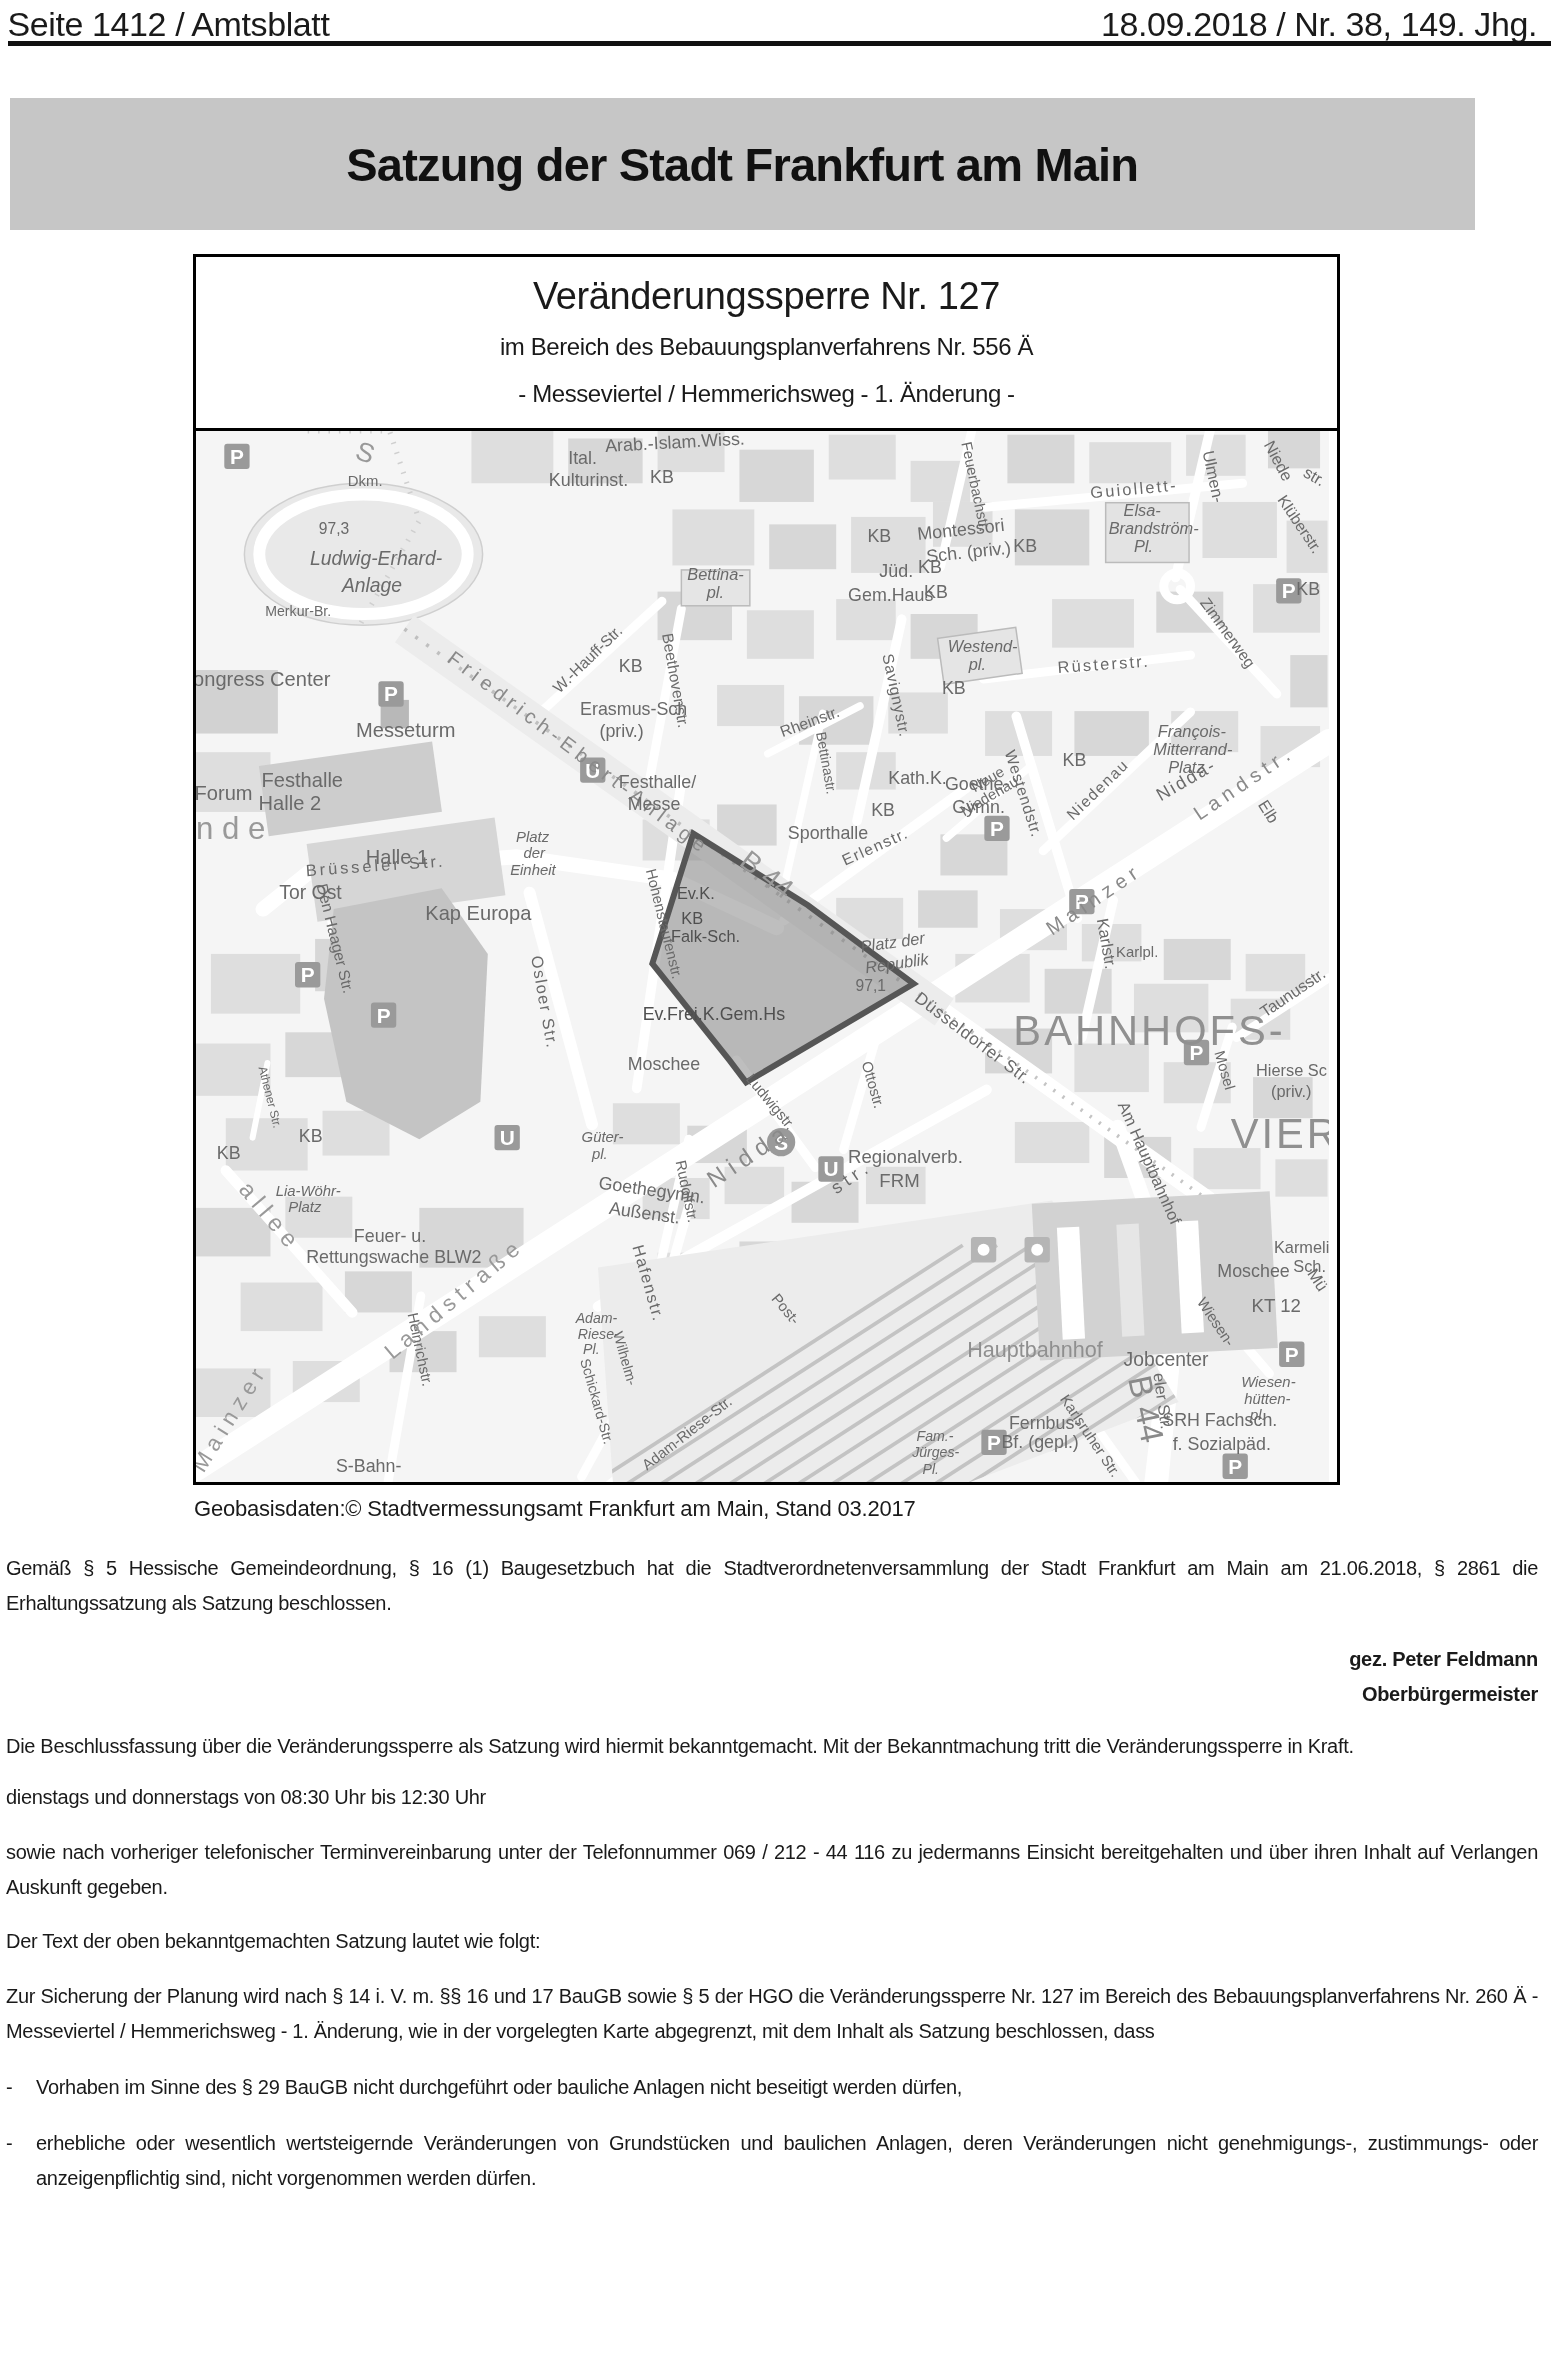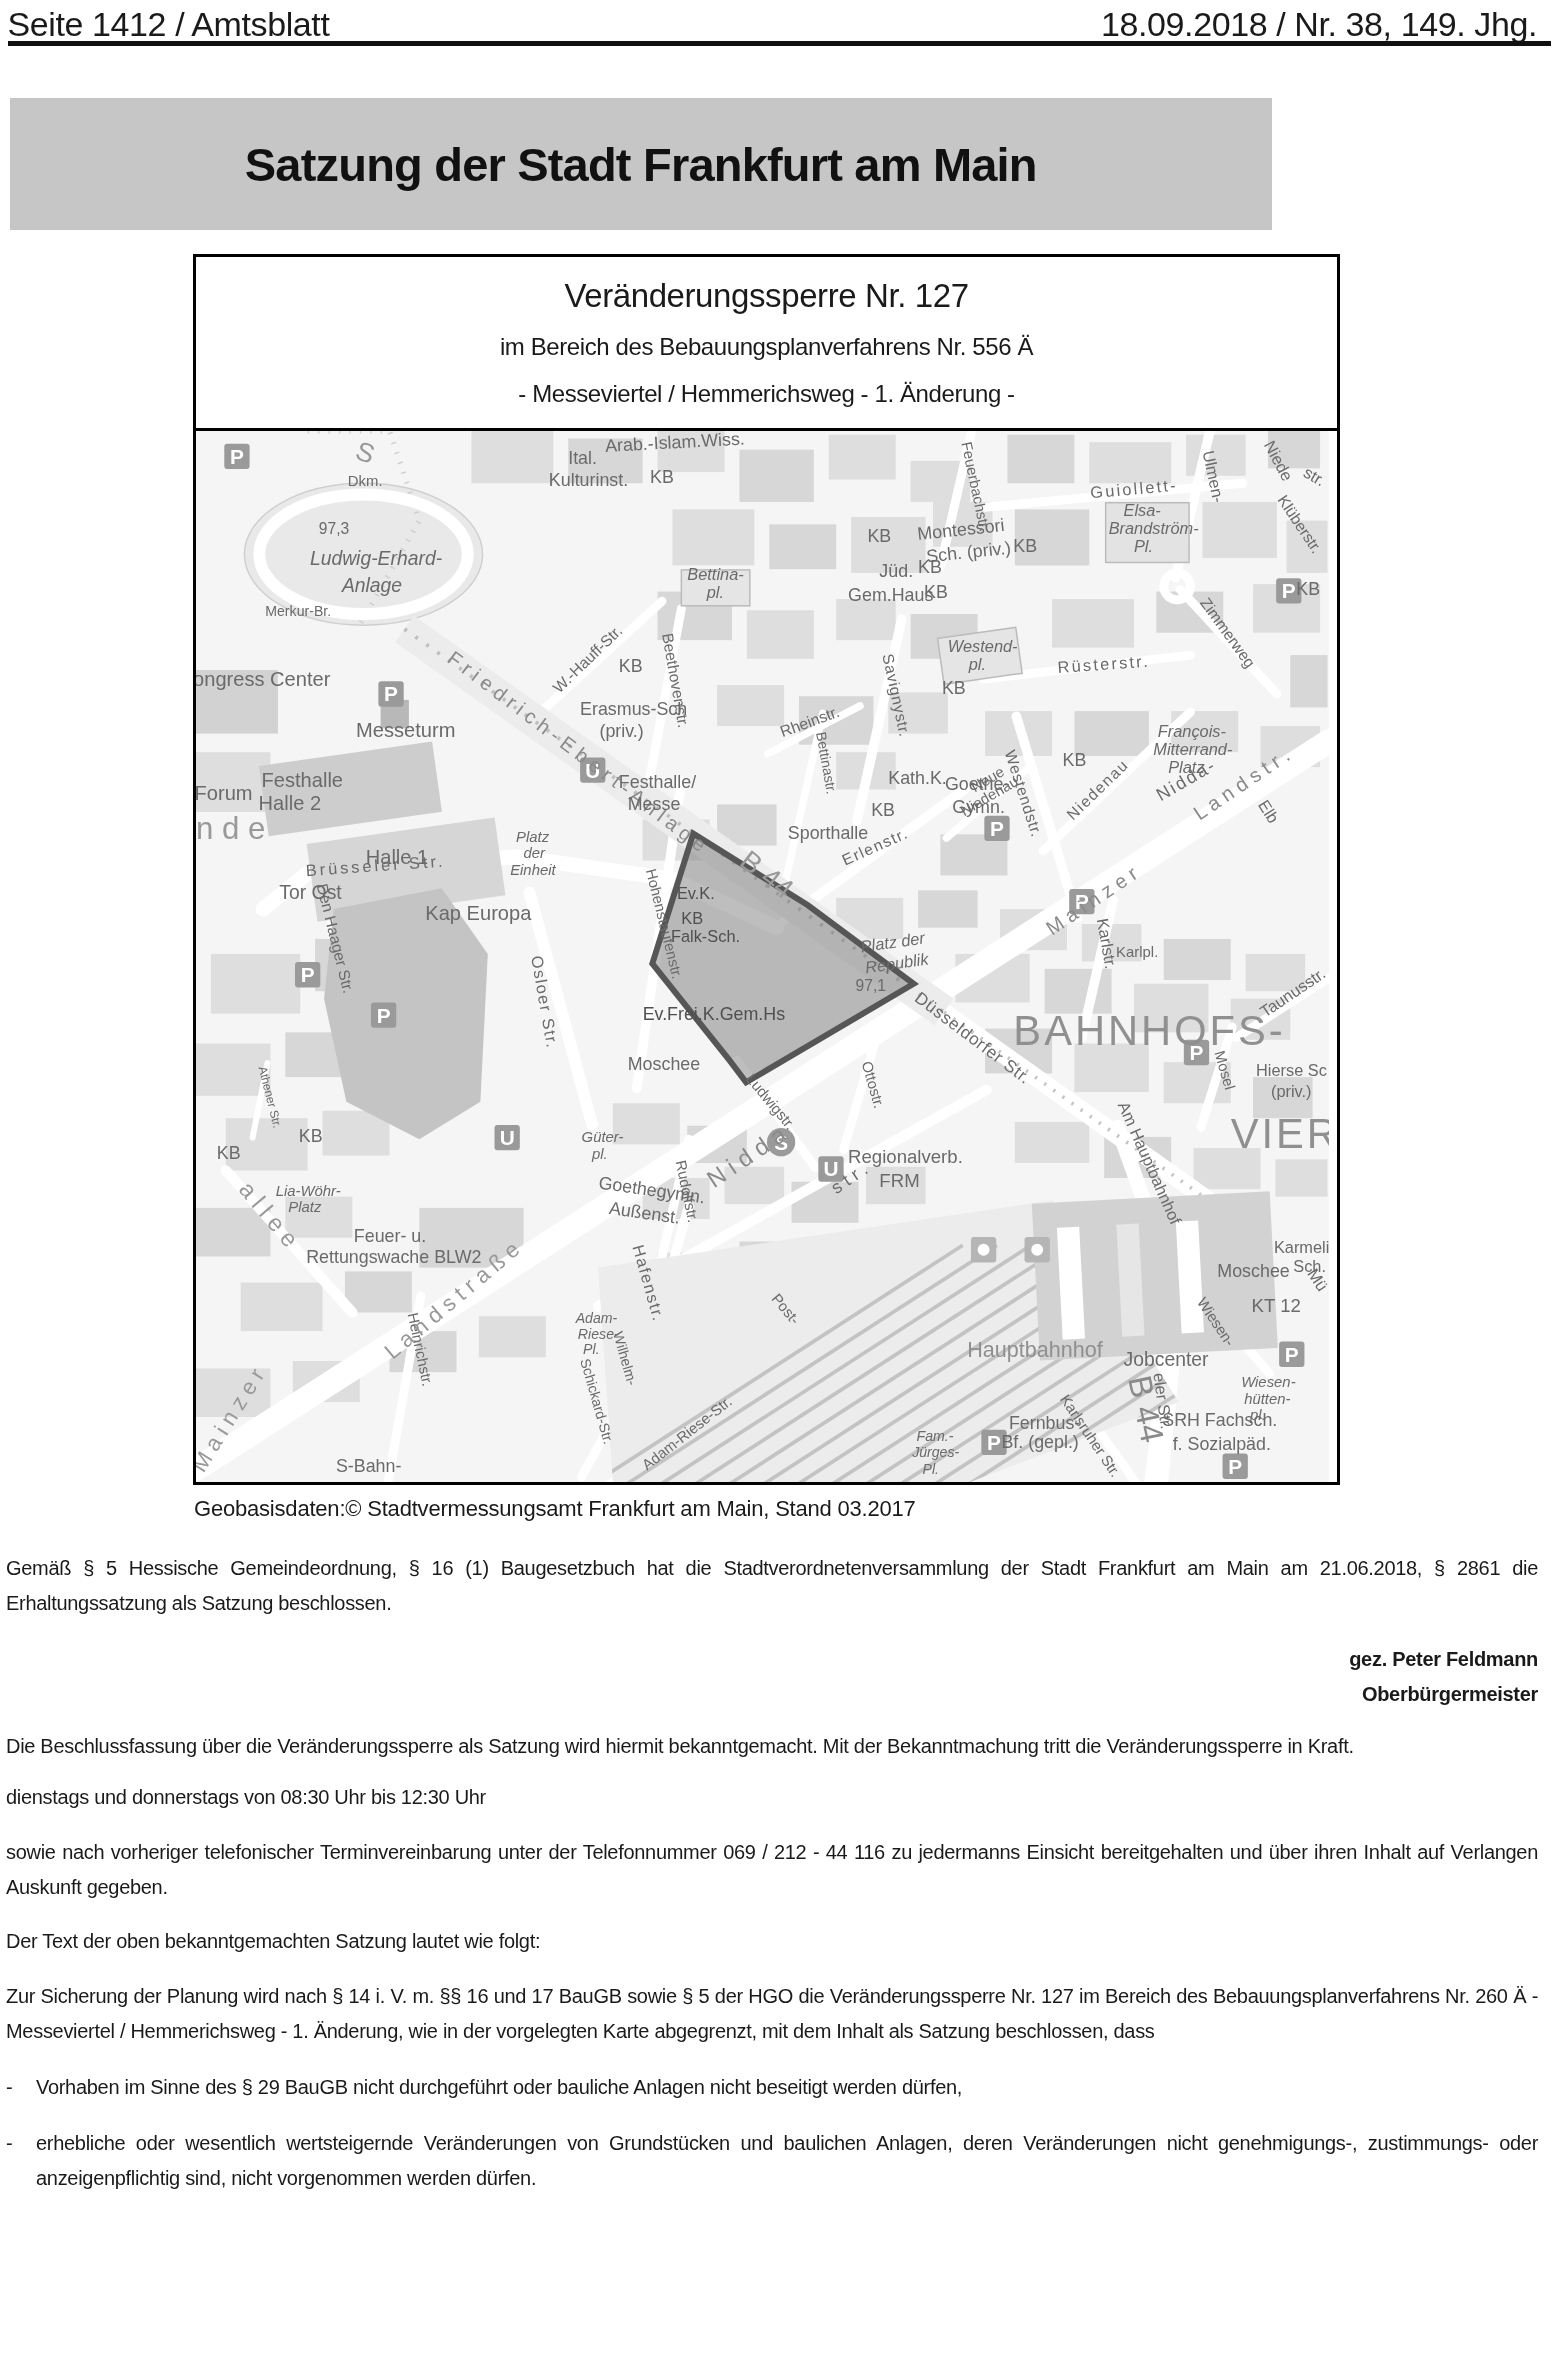--- a/index.html
+++ b/index.html
@@ -3,26 +3,26 @@
 <meta charset="utf-8">
 <style>
   html,body{margin:0;padding:0;}
   body{
     width:1558px;height:2377px;position:relative;background:#fff;
     font-family:"Liberation Sans",sans-serif;color:#1a1a1a;overflow:hidden;
   }
   .hdr{position:absolute;top:4.5px;left:7.5px;right:21px;display:flex;
        justify-content:space-between;font-size:34px;letter-spacing:-0.4px;}
   .rule{position:absolute;top:41px;left:7.5px;right:7.5px;height:5.3px;background:#111;}
-  .banner{position:absolute;top:98px;left:9.8px;width:1262px;height:132px;
+  .banner{position:absolute;top:98px;left:9.8px;width:1465px;height:132px;
           background:#c6c6c6;display:flex;align-items:center;justify-content:center;}
   .banner h1{margin:0;font-size:47px;font-weight:bold;letter-spacing:-0.8px;color:#111;}
   .mapfig{position:absolute;top:254px;left:193px;width:1141px;border:3.8px solid #000;background:#fff;}
   .maptitle{border-bottom:3.8px solid #000;text-align:center;padding:12px 0 10.5px 0;}
-  .mt1{font-size:33px;line-height:54px;letter-spacing:-0.4px;}
+  .mt1{font-size:38px;line-height:54px;letter-spacing:-0.4px;}
   .mt2,.mt3{font-size:24px;line-height:47px;letter-spacing:-0.4px;}
   .mapwrap{line-height:0;}
   .caption{position:absolute;top:1496px;left:194px;font-size:22px;letter-spacing:-0.2px;}
   .bodycopy{position:absolute;top:1551px;left:6px;width:1532px;font-size:20px;
             line-height:35px;letter-spacing:-0.3px;}
   .bodycopy p{margin:0;text-align:justify;}
   p.nj{text-align:left;}
   .sig{margin-top:21px;text-align:right;font-weight:bold;}
   .mt22{margin-top:16.6px!important;} .mt26{margin-top:19.6px!important;} .mt28{margin-top:21px!important;}
   .bullet{display:flex;margin-top:21px;}

